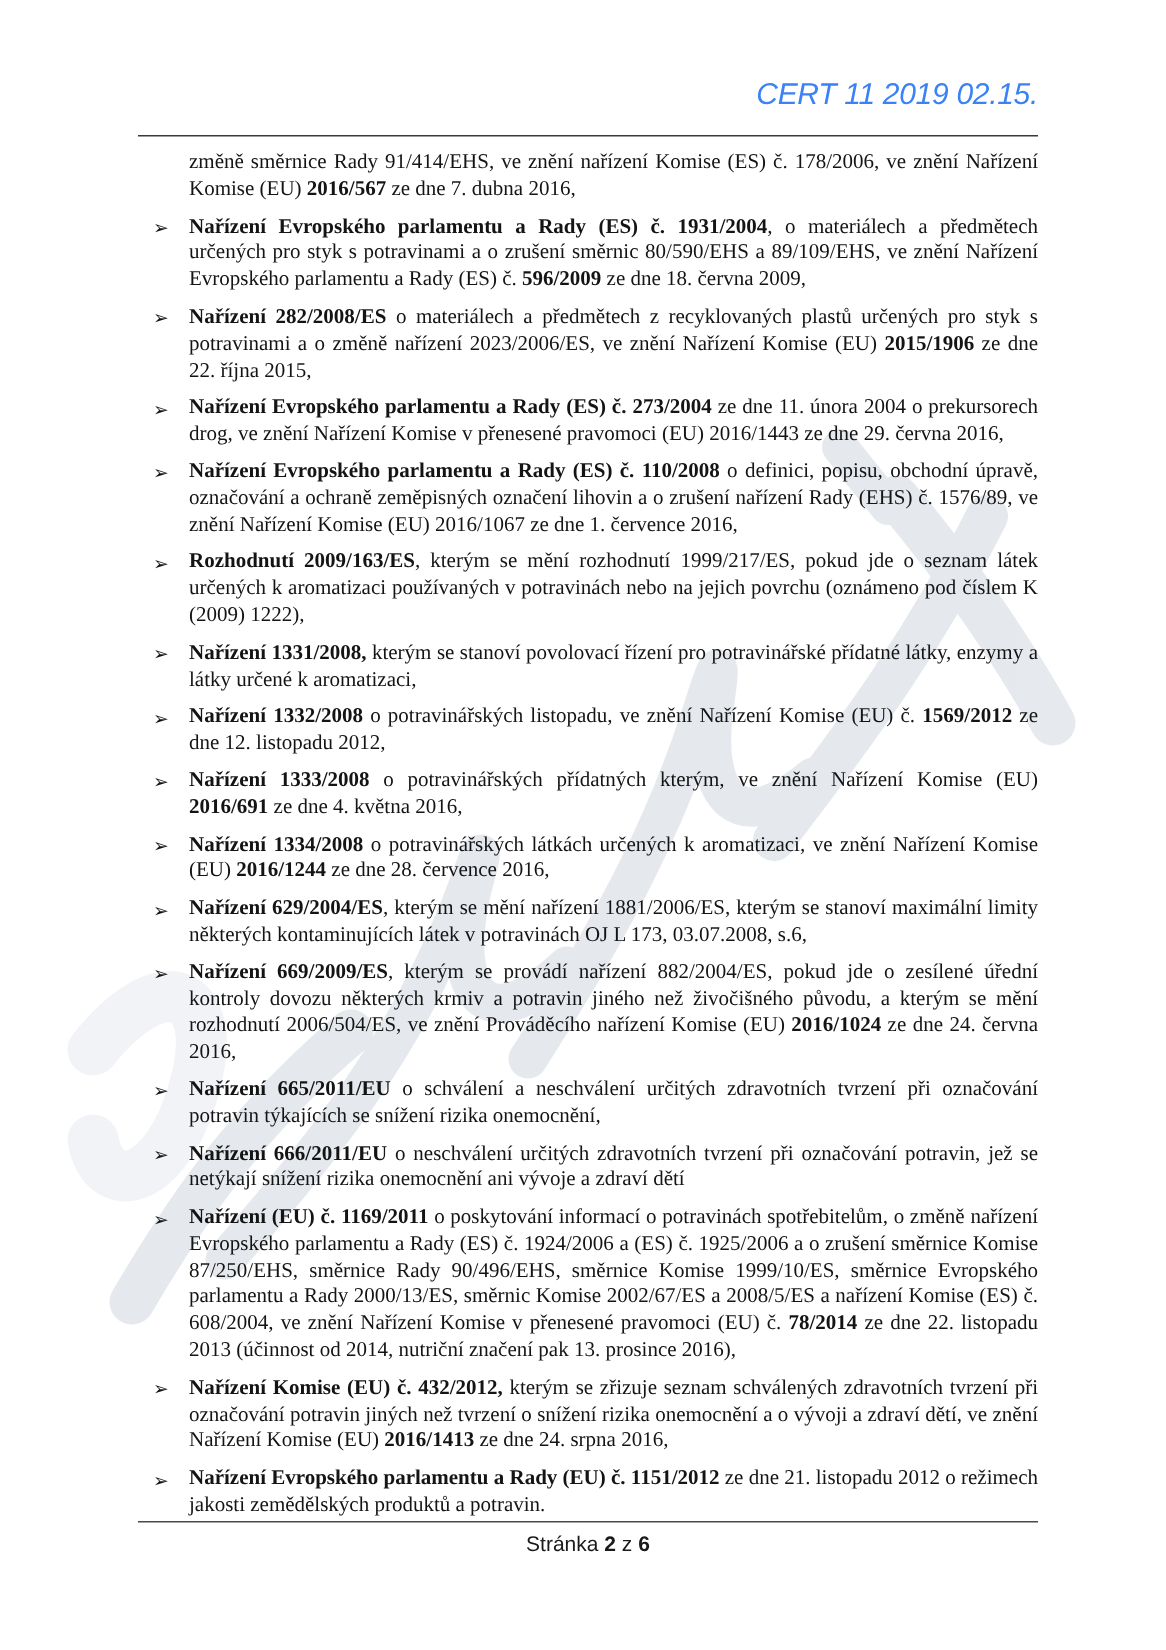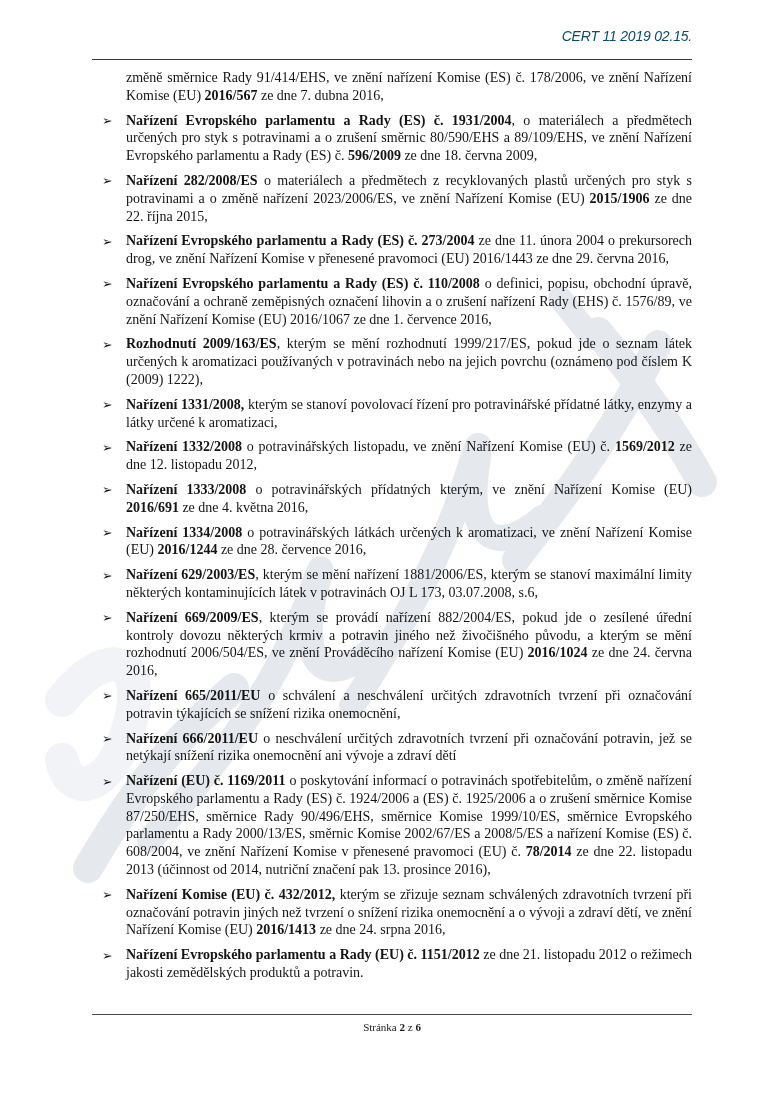--- a/index.html
+++ b/index.html
@@ -12,27 +12,27 @@
     color: #141414;
   }
   .watermark {
     position: absolute; left: 0; top: 0; z-index: 0;
     pointer-events: none;
   }
   .doc {
     position: absolute; left: 92px; top: 0; width: 600px; z-index: 1;
   }
   .header {
-    padding-top: 28px;
+    padding-top: 52px;
     text-align: right;
     font-family: "Liberation Sans", sans-serif;
     font-style: italic;
-    font-size: 14px;
+    font-size: 20px;
     letter-spacing: -0.2px;
-    color: #0c4a6e;
+    color: #3b82f6;
   }
   .header-rule {
     border: none;
     border-top: 1.6px solid #3a3a3a;
     margin: 15px 0 0 0;
   }
   .content {
     margin-top: 9px;
     font-size: 14px;
     line-height: 17.8px;
@@ -58,22 +58,22 @@
   .footer {
     position: absolute; left: 92px; top: 1014px; width: 600px; z-index: 1;
     text-align: center;
   }
   .footer-rule {
     border-top: 1.4px solid #4a4a4a;
     height: 0;
     margin-bottom: 6px;
   }
   .footer-text {
-    font-family: Liberation Serif, serif;
-    font-size: 11px;
+    font-family: Liberation Sans, sans-serif;
+    font-size: 14px;
     color: #1a1a1a;
   }
   .footer-text b { font-weight: bold; }
 </style>
 </head>
 <body>
 
 <svg class="watermark" width="777" height="1100" viewBox="0 0 777 1100">
   <g fill="none" stroke-linecap="round" opacity="0.42">
     <path stroke-width="30" d="M 88 868 C 128 800 168 744 234 688" stroke="#c3ccd9"></path>
@@ -99,21 +99,21 @@
     <div>
         <div class="item"><span class="bullet">➢</span><span class="item-text"><b>Nařízení Evropského parlamentu a Rady (ES) č. 1931/2004</b><span>, o materiálech a předmětech určených pro styk s potravinami a o zrušení směrnic 80/590/EHS a 89/109/EHS, ve znění Nařízení Evropského parlamentu a Rady (ES) č. </span><b>596/2009</b><span> ze dne 18. června 2009,</span></span></div>
         <div class="item"><span class="bullet">➢</span><span class="item-text"><b>Nařízení 282/2008/ES</b><span> o materiálech a předmětech z recyklovaných plastů určených pro styk s potravinami a o změně nařízení 2023/2006/ES, ve znění Nařízení Komise (EU) </span><b>2015/1906</b><span> ze dne 22. října 2015,</span></span></div>
         <div class="item"><span class="bullet">➢</span><span class="item-text"><b>Nařízení Evropského parlamentu a Rady (ES) č. 273/2004</b><span> ze dne 11. února 2004 o prekursorech drog, ve znění Nařízení Komise v přenesené pravomoci (EU) 2016/1443 ze dne 29. června 2016,</span></span></div>
         <div class="item"><span class="bullet">➢</span><span class="item-text"><b>Nařízení Evropského parlamentu a Rady (ES) č. 110/2008</b><span> o definici, popisu, obchodní úpravě, označování a ochraně zeměpisných označení lihovin a o zrušení nařízení Rady (EHS) č. 1576/89, ve znění Nařízení Komise (EU) 2016/1067 ze dne 1. července 2016,</span></span></div>
         <div class="item"><span class="bullet">➢</span><span class="item-text"><b>Rozhodnutí 2009/163/ES</b><span>, kterým se mění rozhodnutí 1999/217/ES, pokud jde o seznam látek určených k aromatizaci používaných v potravinách nebo na jejich povrchu (oznámeno pod číslem K (2009) 1222),</span></span></div>
         <div class="item"><span class="bullet">➢</span><span class="item-text"><b>Nařízení 1331/2008,</b><span> kterým se stanoví povolovací řízení pro potravinářské přídatné látky, enzymy a látky určené k aromatizaci,</span></span></div>
         <div class="item"><span class="bullet">➢</span><span class="item-text"><b>Nařízení 1332/2008</b><span> o potravinářských listopadu, ve znění Nařízení Komise (EU) č. </span><b>1569/2012</b><span> ze dne 12. listopadu 2012,</span></span></div>
         <div class="item"><span class="bullet">➢</span><span class="item-text"><b>Nařízení 1333/2008</b><span> o potravinářských přídatných kterým, ve znění Nařízení Komise (EU) </span><b>2016/691</b><span> ze dne 4. května 2016,</span></span></div>
         <div class="item"><span class="bullet">➢</span><span class="item-text"><b>Nařízení 1334/2008</b><span> o potravinářských látkách určených k aromatizaci, ve znění Nařízení Komise (EU) </span><b>2016/1244</b><span> ze dne 28. července 2016,</span></span></div>
-        <div class="item"><span class="bullet">➢</span><span class="item-text"><b>Nařízení 629/2003/ES</b><span>, kterým se mění nařízení 1881/2006/ES, kterým se stanoví maximální limity některých kontaminujících látek v potravinách  OJ L 173, 03.07.2008, s.6,</span></span></div>
+        <div class="item"><span class="bullet">➢</span><span class="item-text"><b>Nařízení 629/2004/ES</b><span>, kterým se mění nařízení 1881/2006/ES, kterým se stanoví maximální limity některých kontaminujících látek v potravinách  OJ L 173, 03.07.2008, s.6,</span></span></div>
         <div class="item"><span class="bullet">➢</span><span class="item-text"><b>Nařízení 669/2009/ES</b><span>, kterým se provádí nařízení  882/2004/ES, pokud jde o zesílené úřední kontroly dovozu některých krmiv a potravin jiného než živočišného původu, a kterým se mění rozhodnutí 2006/504/ES, ve znění Prováděcího nařízení Komise (EU) </span><b>2016/1024</b><span> ze dne 24. června 2016,</span></span></div>
         <div class="item"><span class="bullet">➢</span><span class="item-text"><b>Nařízení 665/2011/EU</b><span> o schválení a neschválení určitých zdravotních tvrzení při označování potravin týkajících se snížení rizika onemocnění,</span></span></div>
         <div class="item"><span class="bullet">➢</span><span class="item-text"><b>Nařízení 666/2011/EU</b><span> o neschválení určitých zdravotních tvrzení při označování potravin, jež se netýkají snížení rizika onemocnění ani vývoje a zdraví dětí</span></span></div>
         <div class="item"><span class="bullet">➢</span><span class="item-text"><b>Nařízení (EU) č. 1169/2011</b><span>  o poskytování informací o potravinách spotřebitelům, o změně nařízení Evropského parlamentu a Rady (ES) č. 1924/2006 a (ES) č. 1925/2006 a o zrušení směrnice Komise 87/250/EHS, směrnice Rady 90/496/EHS, směrnice Komise 1999/10/ES, směrnice Evropského parlamentu a Rady 2000/13/ES, směrnic Komise 2002/67/ES a 2008/5/ES a nařízení Komise (ES) č. 608/2004, ve znění Nařízení Komise v přenesené pravomoci (EU) č. </span><b>78/2014</b><span> ze dne 22. listopadu 2013 (účinnost od 2014, nutriční značení pak 13. prosince 2016),</span></span></div>
         <div class="item"><span class="bullet">➢</span><span class="item-text"><b>Nařízení Komise (EU) č. 432/2012,</b><span> kterým se zřizuje seznam schválených zdravotních tvrzení při označování potravin jiných než tvrzení o snížení rizika onemocnění a o vývoji a zdraví dětí, ve znění Nařízení Komise (EU) </span><b>2016/1413</b><span> ze dne 24. srpna 2016,</span></span></div>
         <div class="item"><span class="bullet">➢</span><span class="item-text"><b>Nařízení Evropského parlamentu a Rady (EU) č. 1151/2012</b><span> ze dne 21. listopadu 2012 o režimech jakosti zemědělských produktů a potravin.</span></span></div>
       </div>
   </div>
 
 </div>

